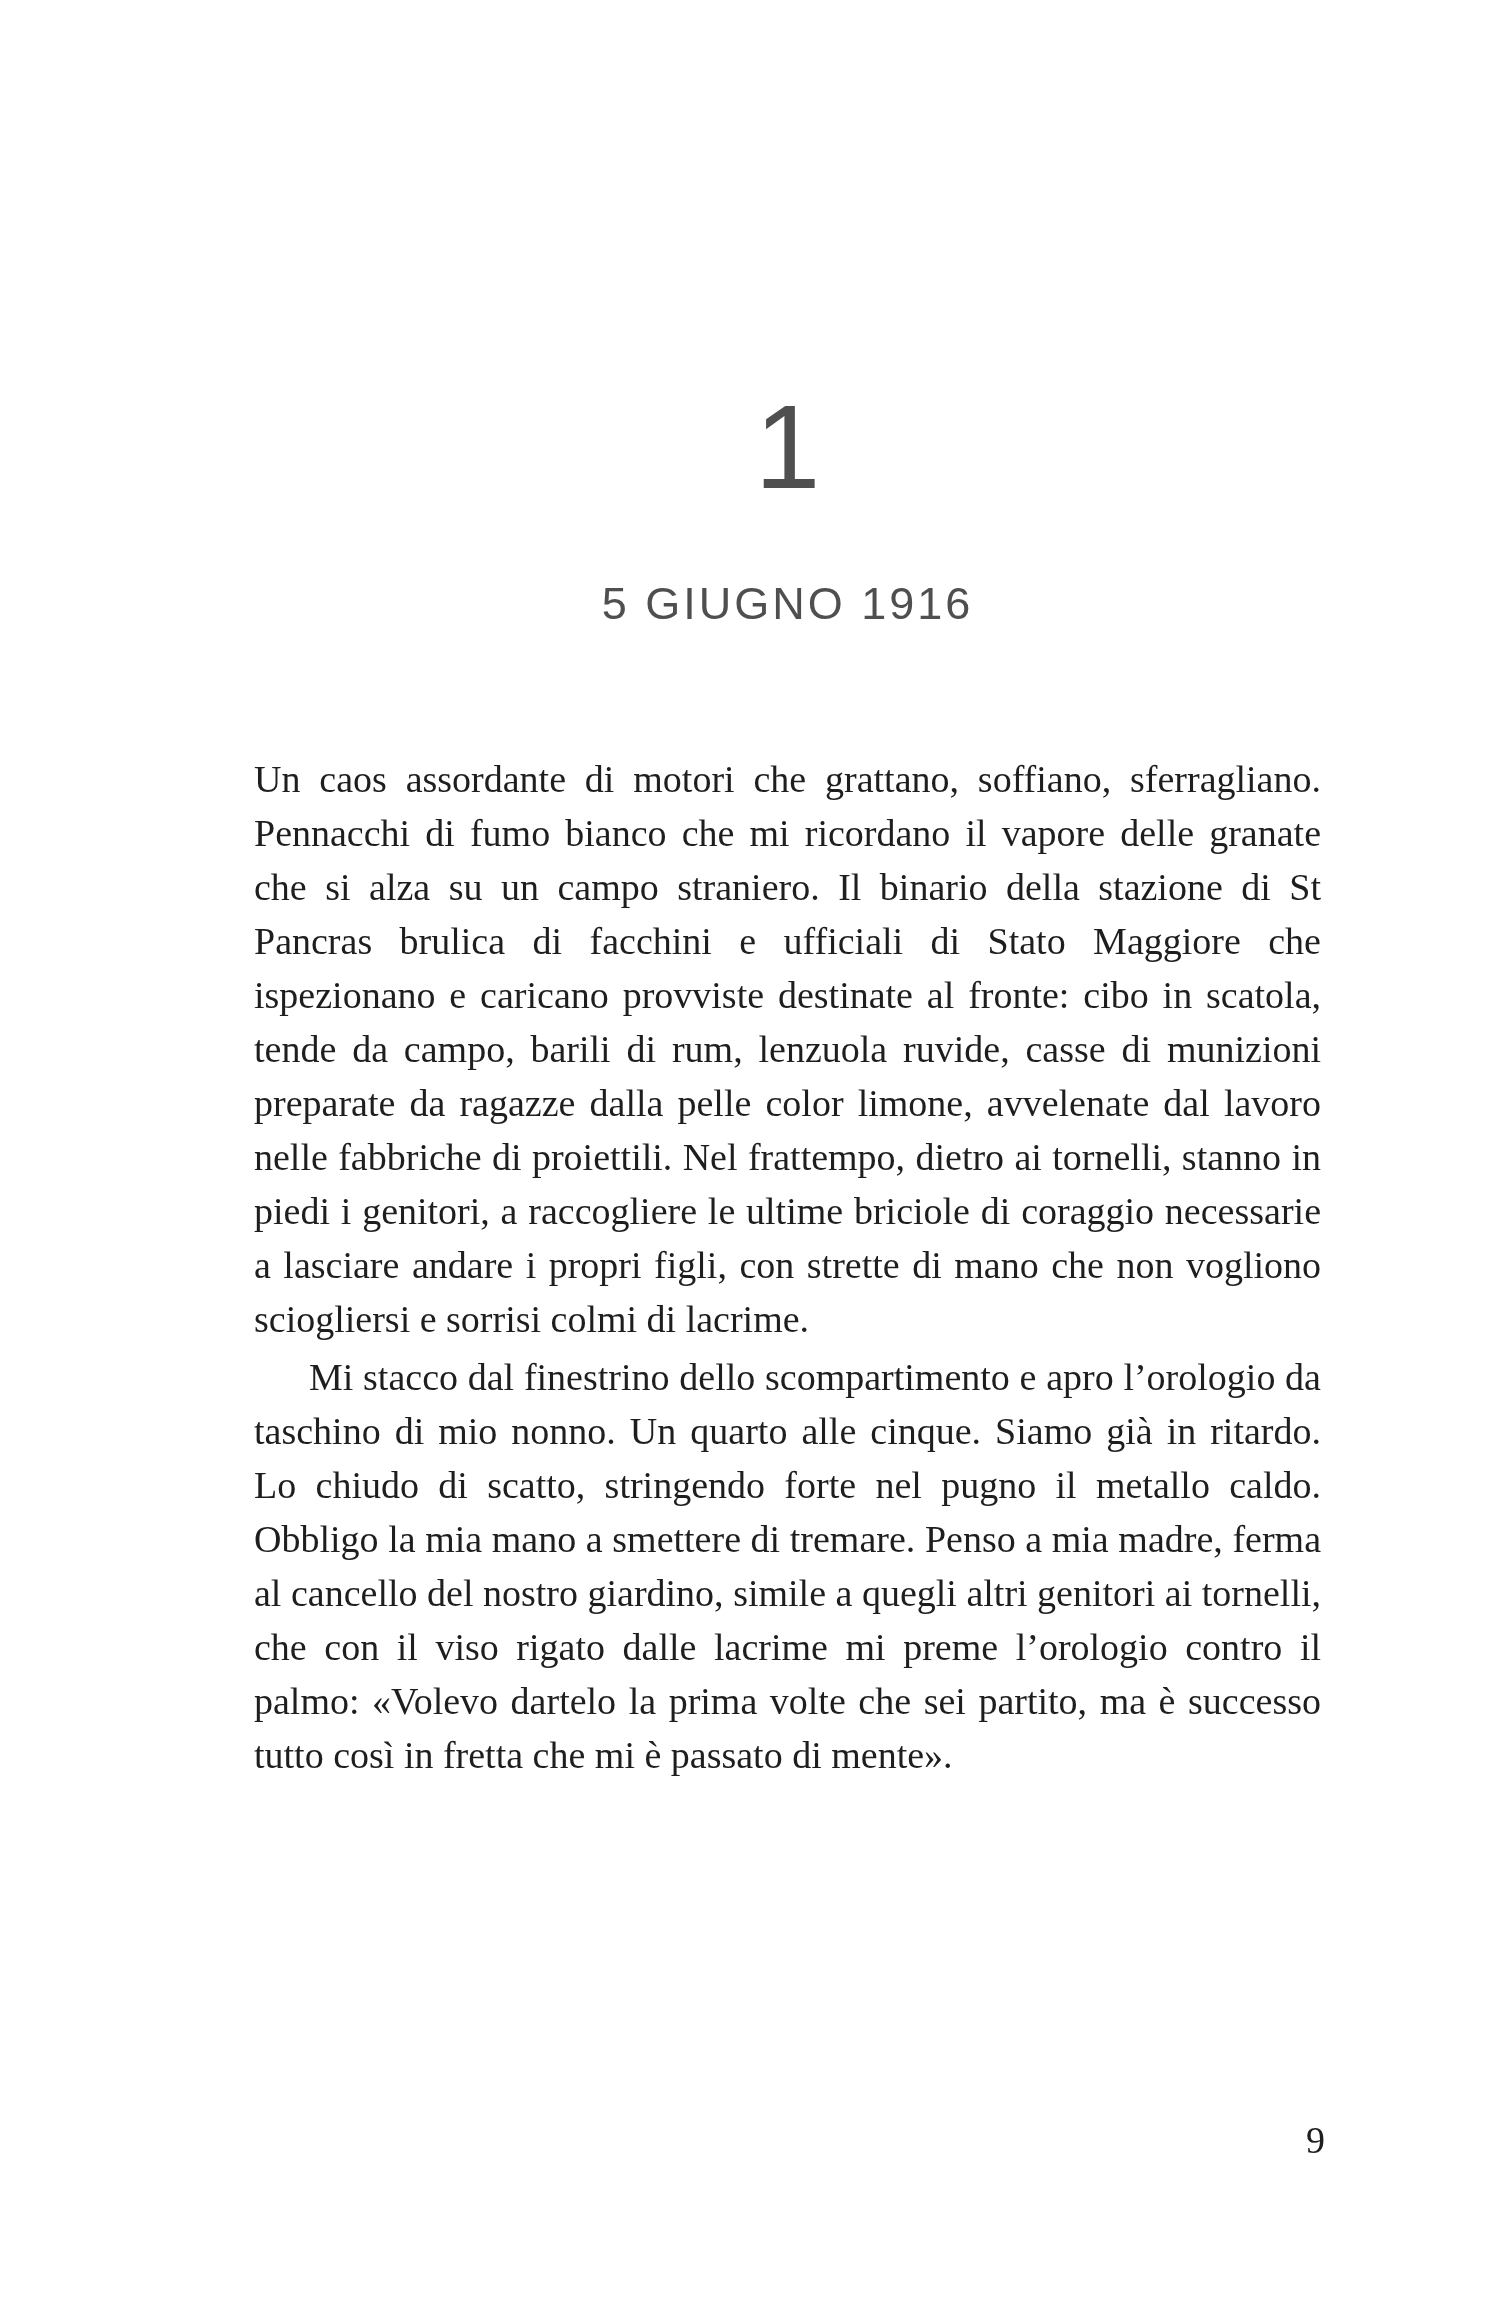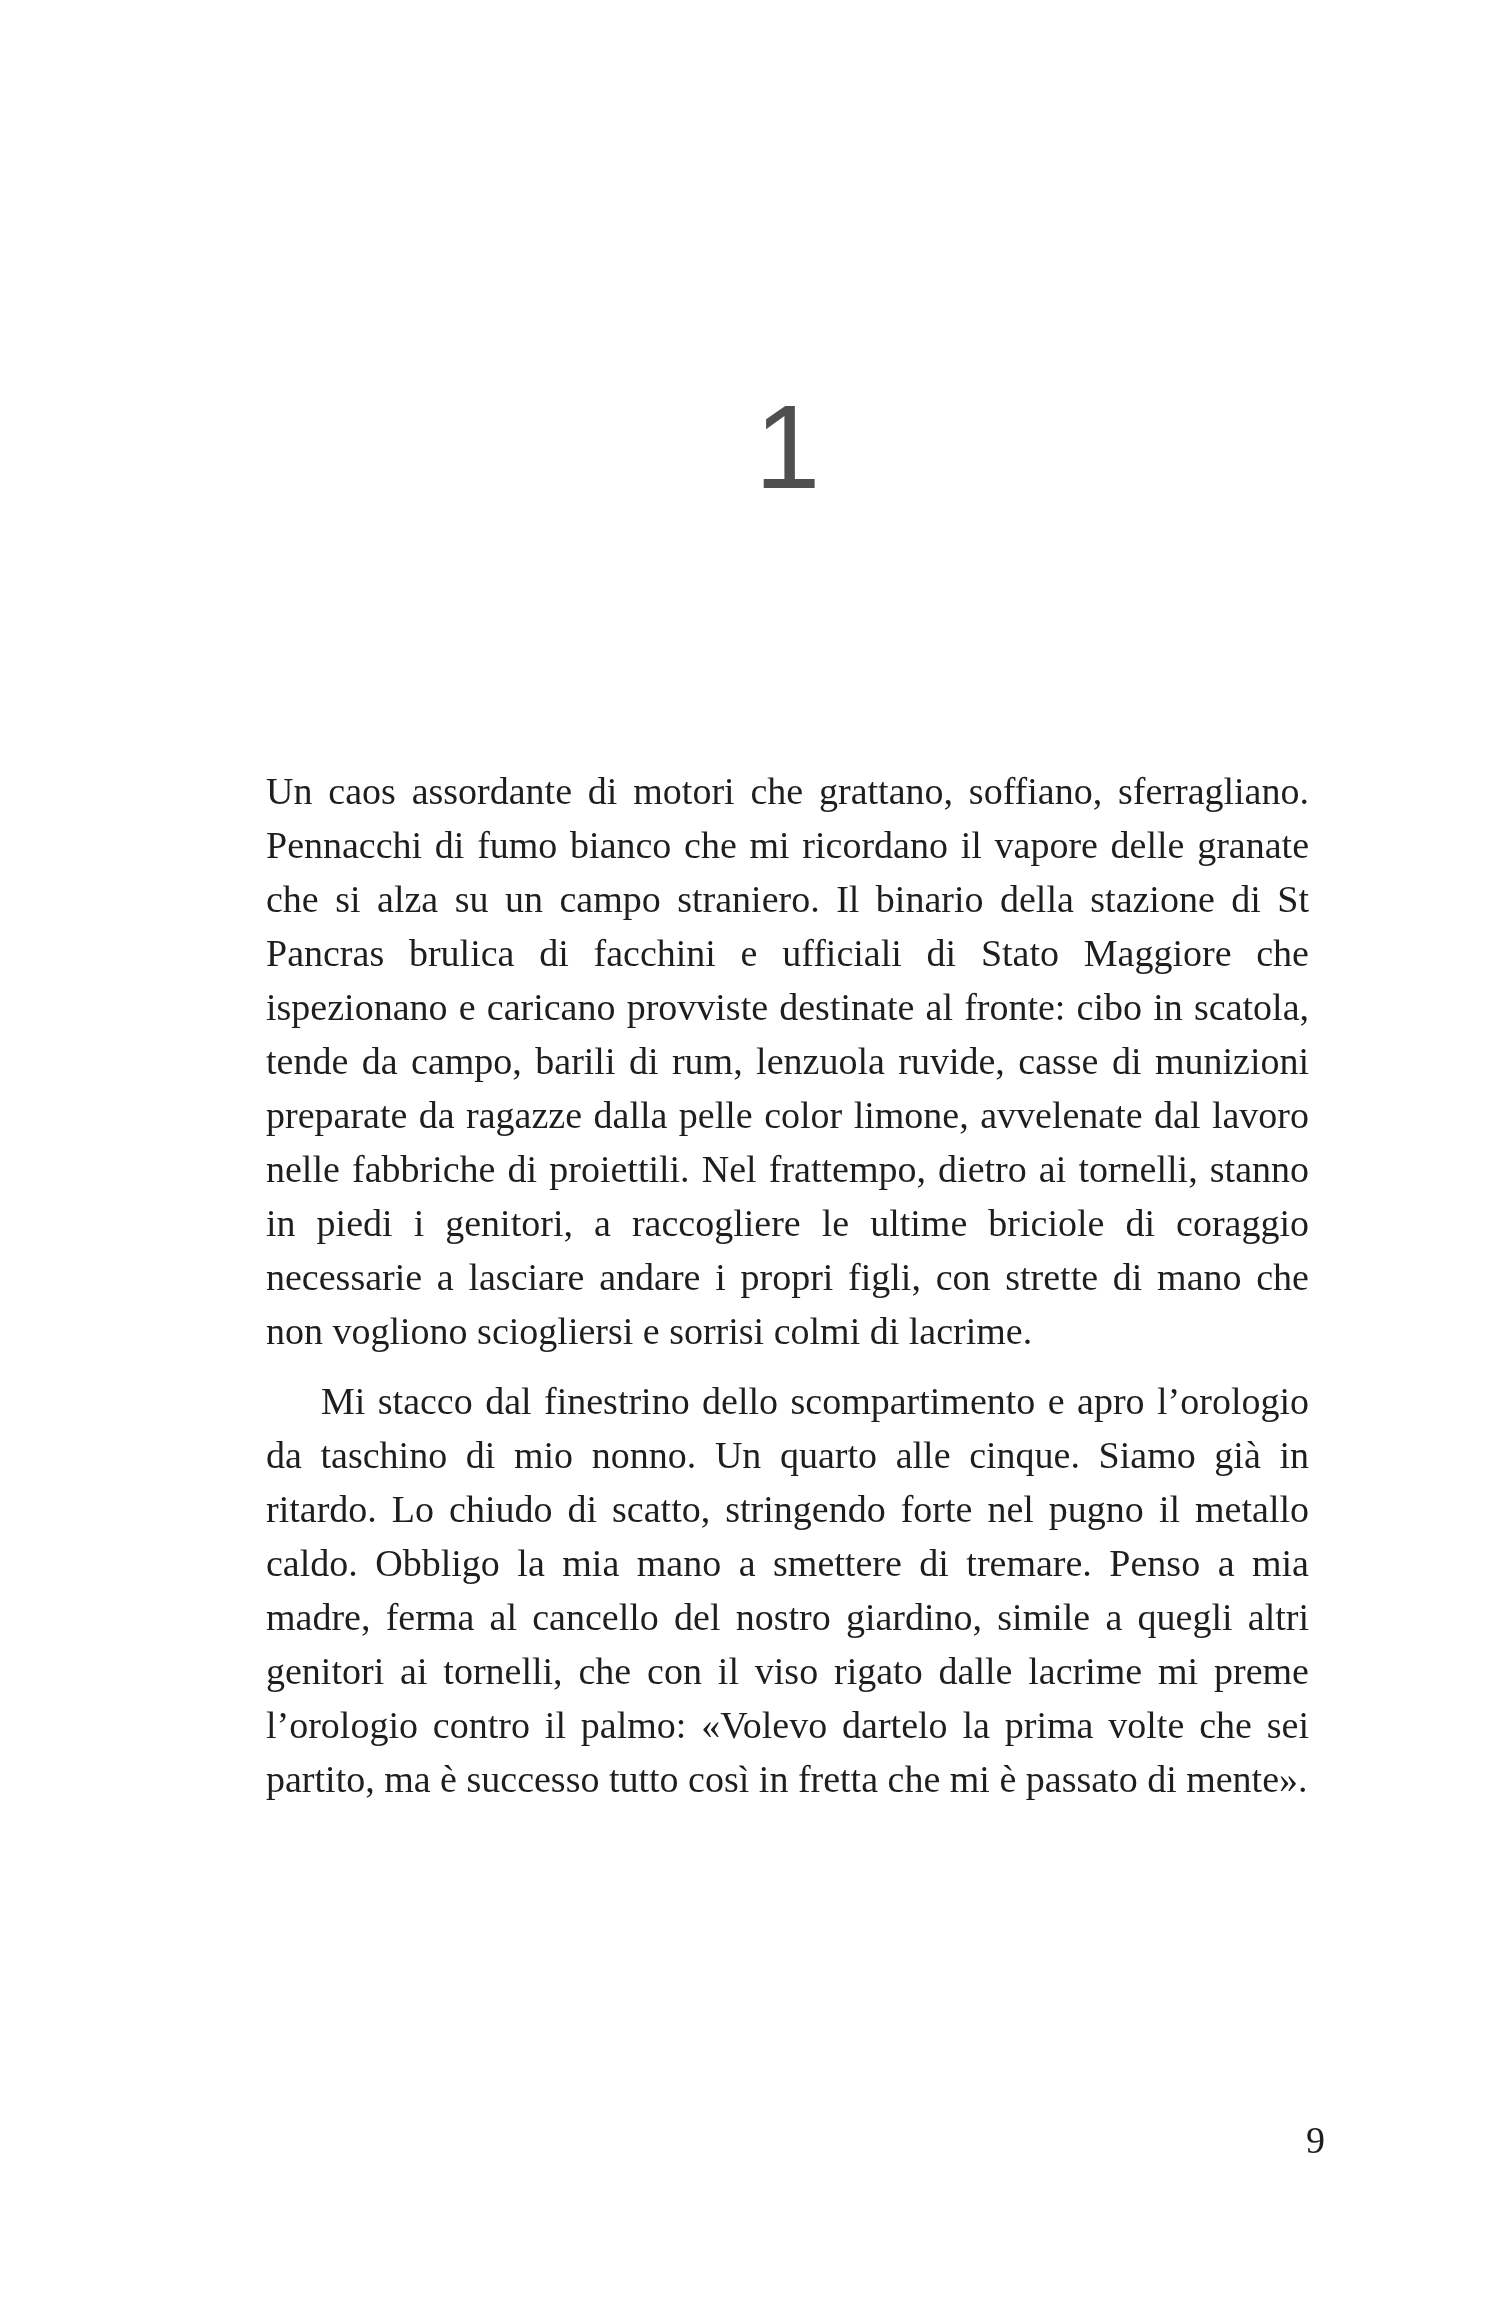--- a/index.html
+++ b/index.html
@@ -43,21 +43,21 @@
     top: 748px;
     left: 250px;
     width: 1075px;
     font-family: "Liberation Serif", "DejaVu Serif", serif;
     font-size: 38px;
     line-height: 54px;
     color: #1e1e1e;
     text-align: justify;
   }
   .body-text p {
-    margin: 16px;
+    margin: 4px;
     padding: 0;
     hyphens: auto;
     -webkit-hyphens: auto;
   }
   .body-text p.indented {
     text-indent: 55px;
   }
   .page-number {
     position: absolute;
     top: 2118px;
@@ -69,20 +69,21 @@
     color: #1e1e1e;
   }
 </style>
 </head>
 <body>
 
 <div class="book-page">
 
   <div class="chapter-number">1</div>
 
+  <div class="chapter-date">5 GIUGNO 1916</div>
 
   <div class="body-text">
     <p>Un caos assordante di motori che grattano, soffiano, sferragliano. Pennacchi di fumo bianco che mi ricordano il vapore delle granate che si alza su un campo straniero. Il binario della stazione di St Pancras brulica di facchini e ufficiali di Stato Maggiore che ispezionano e caricano provviste destinate al fronte: cibo in scatola, tende da campo, barili di rum, lenzuola ruvide, casse di munizioni preparate da ragazze dalla pelle color limone, avvelenate dal lavoro nelle fabbriche di proiettili. Nel frattempo, dietro ai tornelli, stanno in piedi i genitori, a raccogliere le ultime briciole di coraggio necessarie a lasciare andare i propri figli, con strette di mano che non vogliono sciogliersi e sorrisi colmi di lacrime.</p>
     <p class="indented">Mi stacco dal finestrino dello scompartimento e apro l’orologio da taschino di mio nonno. Un quarto alle cinque. Siamo già in ritardo. Lo chiudo di scatto, stringendo forte nel pugno il metallo caldo. Obbligo la mia mano a smettere di tremare. Penso a mia madre, ferma al cancello del nostro giardino, simile a quegli altri genitori ai tornelli, che con il viso rigato dalle lacrime mi preme l’orologio contro il palmo: «Volevo dartelo la prima volte che sei partito, ma è successo tutto così in fretta che mi è passato di mente».</p>
   </div>
 
   <div class="page-number">9</div>
 
 </div>
 

